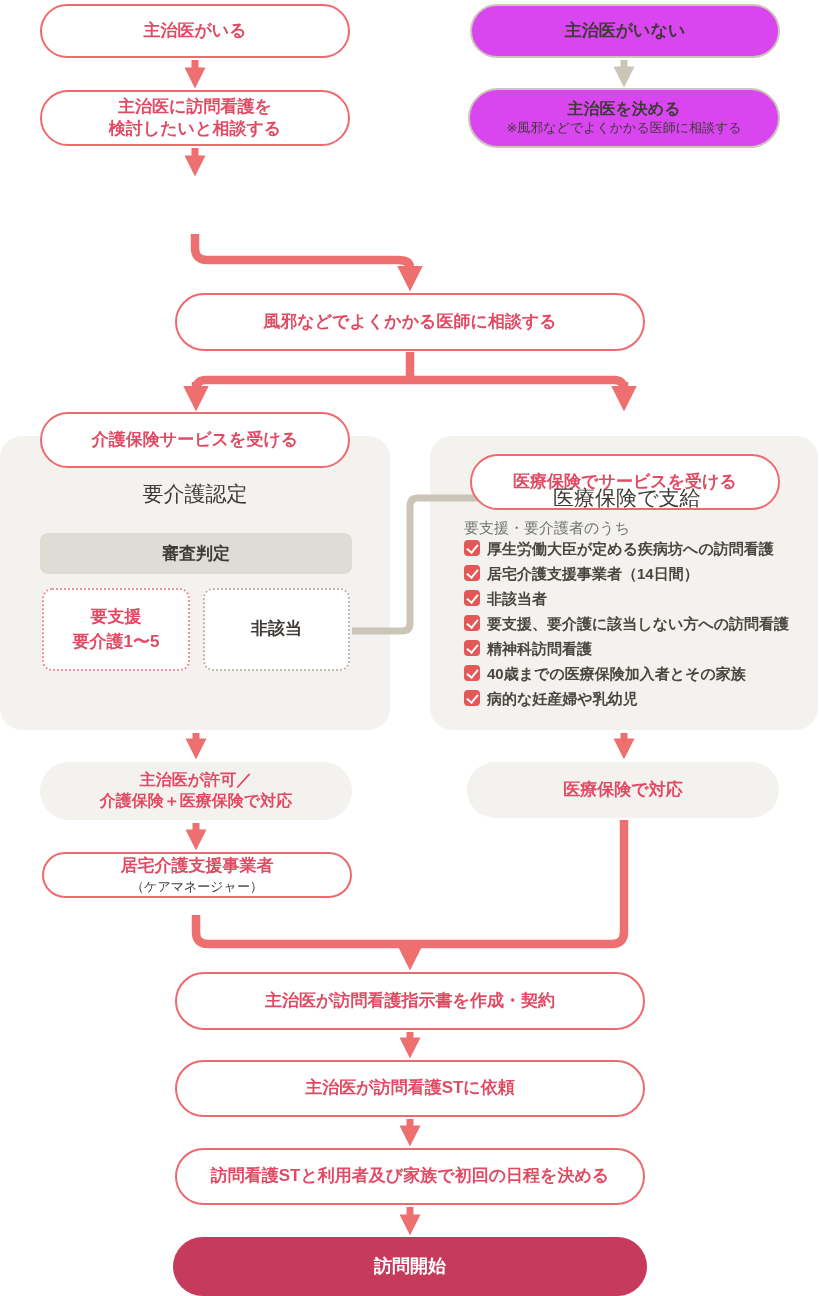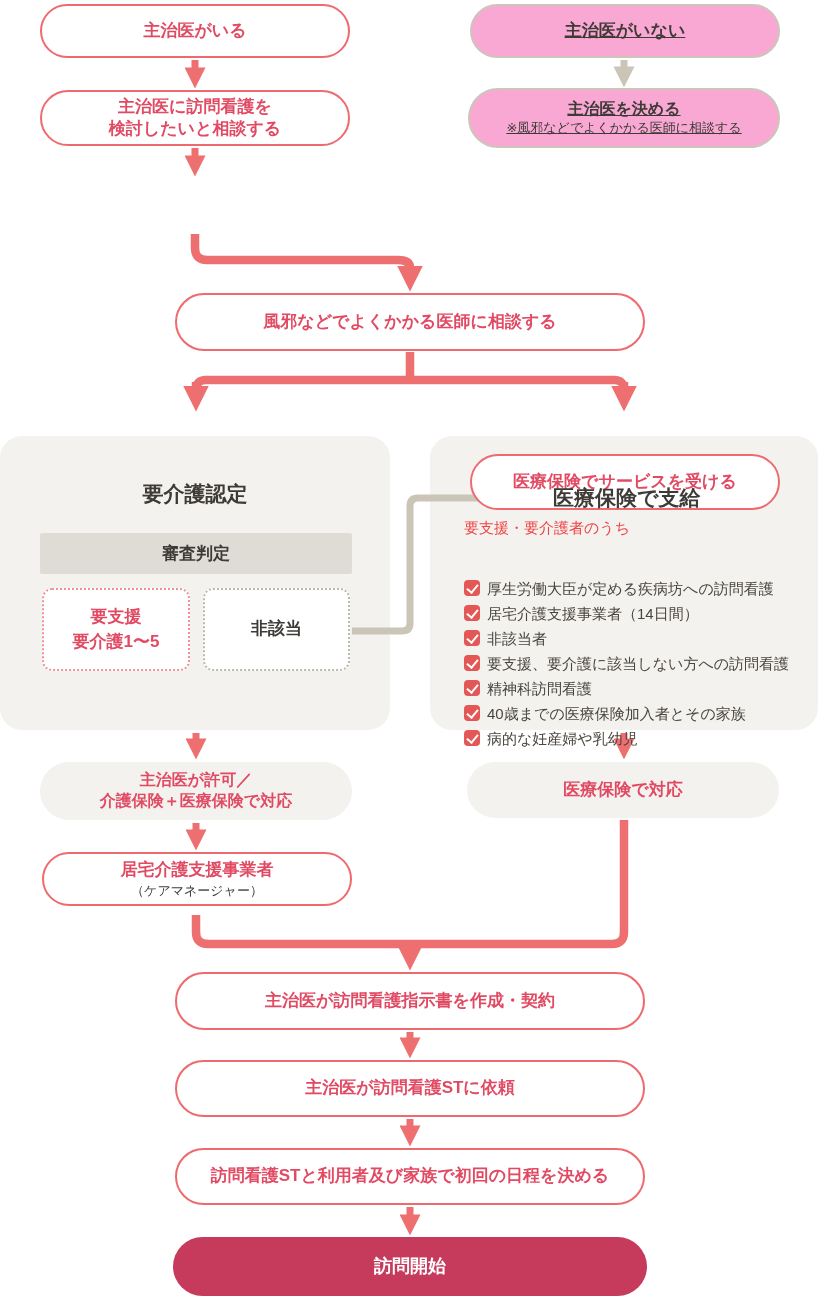--- a/index.html
+++ b/index.html
@@ -27,29 +27,29 @@
   .w7{stroke-width:7;}
   .w8{stroke-width:8.5;}
   .mk-red{fill:var(--arrow);}
   .mk-gray{fill:var(--gray_line);}
   .pill{
     position:absolute;z-index:2;box-sizing:border-box;
     display:flex;flex-direction:column;justify-content:center;
     border-radius:32px;text-align:center;font-weight:bold;font-size:17px;line-height:1.3;
   }
   .pill.red{background:#fff;border:2px solid var(--red_border);color:var(--red_text);}
-  .pill.grayb{background:#f9a8d4;border:2px solid var(--gray_border);color:var(--dark);text-decoration:underline;}
+  .pill.grayb{background:#d946ef;border:2px solid var(--gray_border);color:var(--dark);}
   .pill.grayfill{background:var(--panel);border:none;color:var(--red_text);}
   .pill.crimson{background:var(--crimson);border:none;color:#fff;font-size:18px;}
   .pill .note{font-size:13px;font-weight:normal;color:var(--dark);margin-top:1px;}
   .pill .sub2{font-size:13px;font-weight:normal;color:var(--dark);margin-top:2px;}
-  .heading{position:absolute;z-index:2;font-size:21px;font-weight:bold;color:var(--dark);}
-  .subheading{position:absolute;z-index:2;font-size:15px;color:#ef4444;}
+  .heading{position:absolute;z-index:2;font-size:21px;font-weight:normal;color:var(--dark);}
+  .subheading{position:absolute;z-index:2;font-size:15px;color:#737373;}
   .graybar{
-    position:absolute;z-index:2;background:var(--gray_bar);border-radius:2px;
+    position:absolute;z-index:2;background:var(--gray_bar);border-radius:8px;
     display:flex;align-items:center;justify-content:center;
     font-size:17px;font-weight:bold;color:var(--dark);
   }
   .dotbox{
     position:absolute;z-index:2;box-sizing:border-box;background:#fff;border-radius:10px;
     display:flex;flex-direction:column;align-items:center;justify-content:center;
     text-align:center;font-weight:bold;line-height:1.45;
   }
   .dotbox.redbox{border:2px dotted #f09098;color:var(--red_text);font-size:17px;}
   .dotbox.graybox{border:2px dotted #bdb8ac;color:var(--dark);font-size:17px;}
@@ -111,39 +111,42 @@
   </div>
   <div class="pill grayb" style="left:468px;top:88px;width:312px;height:60px;font-size:16px;">
     <span>主治医を決める</span>
     <span class="note">※風邪などでよくかかる医師に相談する</span>
   </div>
 
   <div class="pill red" style="left:175px;top:293px;width:470px;height:58px;">
     <span>風邪などでよくかかる医師に相談する</span>
   </div>
 
+  <div class="pill red" style="left:40px;top:412px;width:310px;height:56px;">
+    <span>介護保険サービスを受ける</span>
+  </div>
   <div class="pill red" style="left:470px;top:412px;width:310px;height:56px;margin-top:42px;">
     <span>医療保険でサービスを受ける</span>
   </div>
 
   <div class="heading" style="left:0;top:480px;width:390px;text-align:center;">要介護認定</div>
   <div class="graybar" style="left:40px;top:533px;width:312px;height:41px;">
     <span>審査判定</span>
   </div>
   <div class="dotbox redbox" style="left:42px;top:588px;width:148px;height:83px;">
     <span>要支援</span>
     <span>要介護1〜5</span>
   </div>
   <div class="dotbox graybox" style="left:203px;top:588px;width:147px;height:83px;">
     <span>非該当</span>
   </div>
 
   <div class="heading" style="left:553px;top:484px;">医療保険で支給</div>
   <div class="subheading" style="left:464px;top:519px;">要支援・要介護者のうち</div>
-  <div class="checklist" style="left:464px;top:576px;width:350px;">
+  <div class="checklist" style="left:464px;top:536px;width:350px;font-weight:bold;">
     <div class="check-item">
       <span class="checkbox"></span>
       <span>厚生労働大臣が定める疾病坊への訪問看護</span>
     </div>
     <div class="check-item">
       <span class="checkbox"></span>
       <span>居宅介護支援事業者（14日間）</span>
     </div>
     <div class="check-item">
       <span class="checkbox"></span>
@@ -168,21 +171,21 @@
   </div>
 
   <div class="pill grayfill" style="left:40px;top:762px;width:312px;height:58px;font-size:16px;">
     <span>主治医が許可／</span>
     <span>介護保険＋医療保険で対応</span>
   </div>
   <div class="pill grayfill" style="left:467px;top:762px;width:312px;height:56px;">
     <span>医療保険で対応</span>
   </div>
 
-  <div class="pill red" style="left:42px;top:852px;width:310px;height:54px;">
+  <div class="pill red" style="left:42px;top:852px;width:310px;height:46px;">
     <span>居宅介護支援事業者</span>
     <span class="sub2">（ケアマネージャー）</span>
   </div>
 
   <div class="pill red" style="left:175px;top:972px;width:470px;height:58px;">
     <span>主治医が訪問看護指示書を作成・契約</span>
   </div>
   <div class="pill red" style="left:175px;top:1060px;width:470px;height:57px;">
     <span>主治医が訪問看護STに依頼</span>
   </div>

